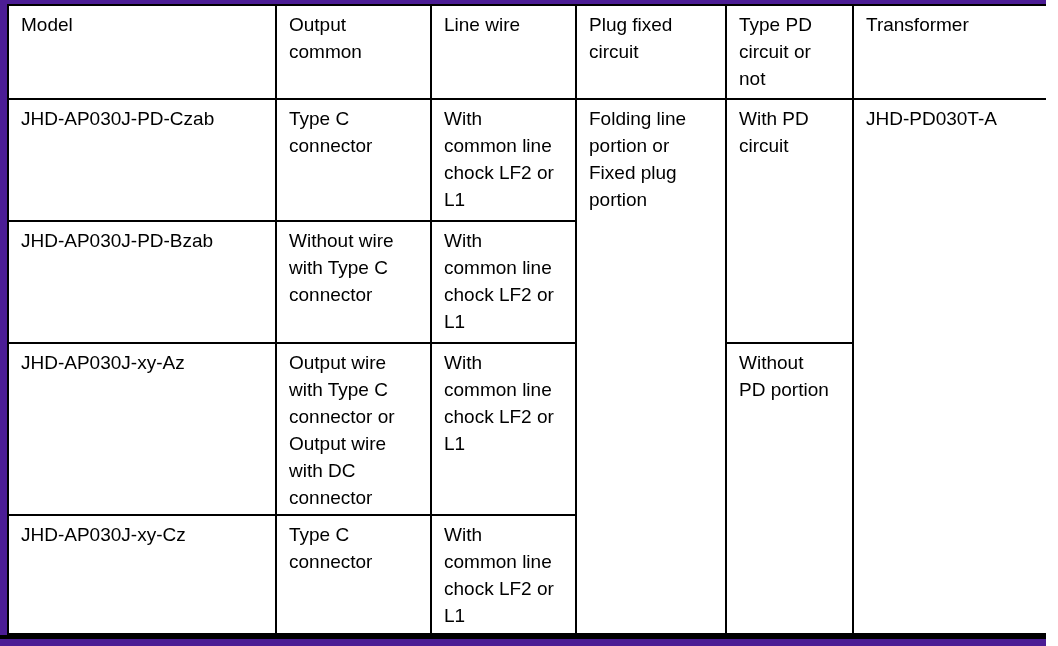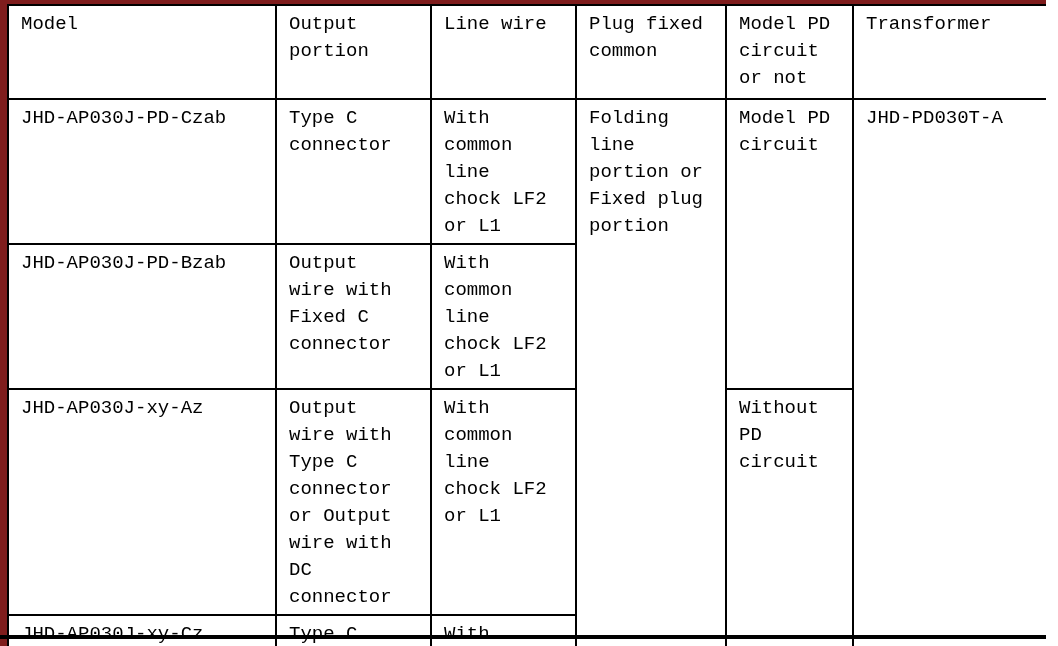--- a/index.html
+++ b/index.html
@@ -4,23 +4,23 @@
 <style>
   html, body {
     margin: 0;
     padding: 0;
     background: #ffffff;
   }
   .page {
     position: relative;
     width: 1046px;
     height: 646px;
-    background: #7f1d1d;
+    background: #4c1d95;
     overflow: hidden;
-    font-family: Liberation Mono, monospace;
+    font-family: Liberation Sans, sans-serif;
     color: #000000;
   }
   table.spec-table {
     position: absolute;
     left: 7px;
     top: 4px;
     width: 1041px;
     border-collapse: collapse;
     table-layout: fixed;
   }
@@ -60,46 +60,46 @@
       <col style="width:268px">
       <col style="width:155px">
       <col style="width:145px">
       <col style="width:150px">
       <col style="width:127px">
       <col style="width:196px">
     </colgroup>
     <thead>
       <tr class="row-header">
         <th>Model</th>
-        <th>Output portion</th>
+        <th>Output common</th>
         <th>Line wire</th>
-        <th>Plug fixed common</th>
-        <th>Model PD circuit or not</th>
+        <th>Plug fixed circuit</th>
+        <th>Type PD circuit or not</th>
         <th>Transformer</th>
       </tr>
     </thead>
     <tbody>
       <tr class="row-1">
         <td>JHD-AP030J-PD-Czab</td>
         <td>Type C connector</td>
         <td>With common line chock LF2 or L1</td>
         <td rowspan="4">Folding line portion or Fixed plug portion</td>
-        <td rowspan="2">Model PD circuit</td>
+        <td rowspan="2">With PD circuit</td>
         <td rowspan="4">JHD-PD030T-A</td>
       </tr>
       <tr class="row-2">
         <td>JHD-AP030J-PD-Bzab</td>
-        <td>Output wire with Fixed C connector</td>
+        <td>Without wire with Type C connector</td>
         <td>With common line chock LF2 or L1</td>
       </tr>
       <tr class="row-3">
         <td>JHD-AP030J-xy-Az</td>
         <td>Output wire with Type C connector or Output wire with DC connector</td>
         <td>With common line chock LF2 or L1</td>
-        <td rowspan="2">Without PD circuit</td>
+        <td rowspan="2">Without PD portion</td>
       </tr>
       <tr class="row-4">
         <td>JHD-AP030J-xy-Cz</td>
         <td>Type C connector</td>
         <td>With common line chock LF2 or L1</td>
       </tr>
     </tbody>
   </table>
 
   <div class="bottom-rule"></div>

